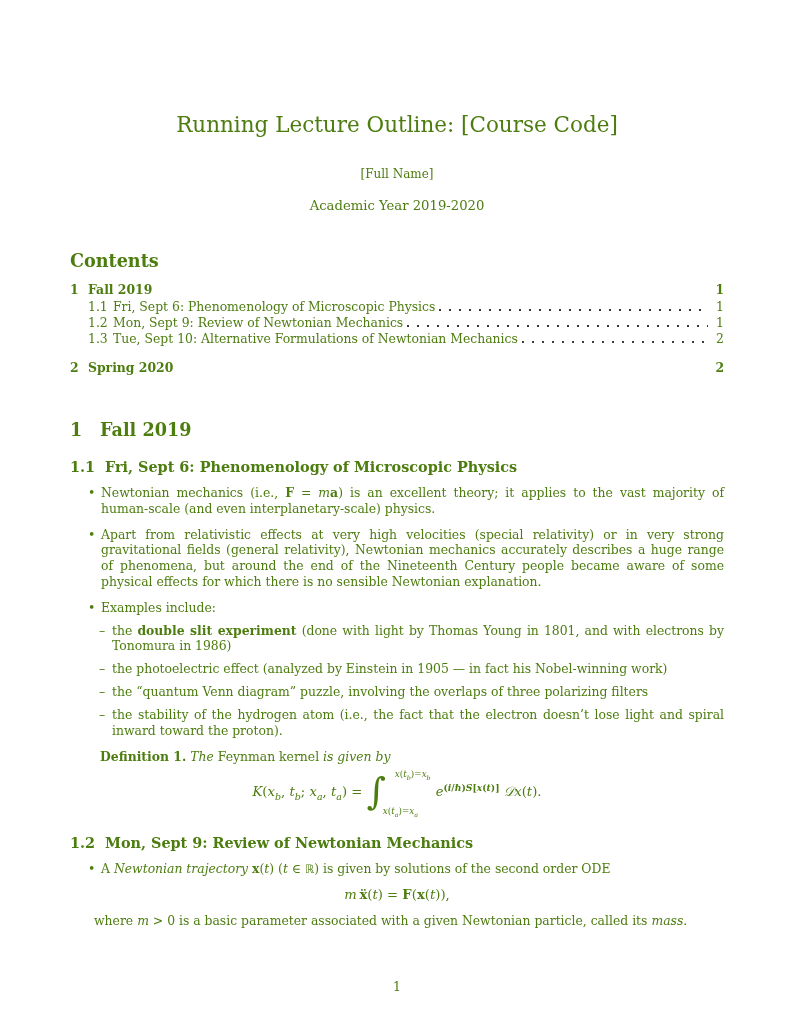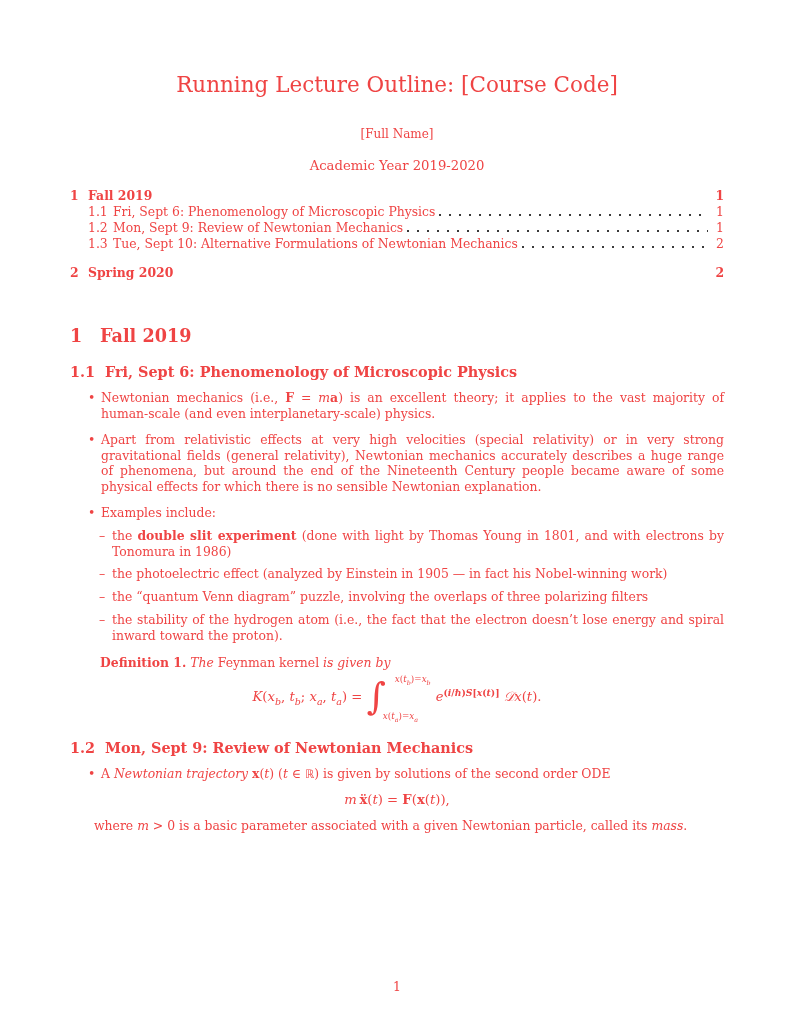--- a/index.html
+++ b/index.html
@@ -1,27 +1,27 @@
 <!DOCTYPE html>
 <html><head>
 <meta charset="utf-8">
 <style>
   html, body { margin: 0; padding: 0; background: #ffffff; }
   .page {
     position: relative;
     width: 794px; height: 1028px;
     margin: 0 auto;
     background: #ffffff;
-    color: #ef4444;
+    color: #4d7c0f;
     font-family: "DejaVu Serif", "Liberation Serif", serif;
     font-size: 12.4px;
     line-height: 15.8px;
     overflow: hidden;
     box-sizing: border-box;
-    padding: 72px 70px 0 70px;
+    padding: 112px 70px 0 70px;
   }
   .doc-title { text-align: center; font-size: 21.5px; line-height: 26px; margin: 0; font-weight: normal; }
   .doc-author { text-align: center; font-size: 12px; margin-top: 29px; }
   .doc-date { text-align: center; font-size: 13.2px; margin-top: 15px; }
 
   .contents-heading { font-size: 17.6px; font-weight: bold; margin-top: 39px; }
 
   .toc { margin-top: 14px; }
   .toc-row { display: flex; align-items: baseline; }
   .toc-row.l1 { font-weight: bold; margin-top: 3px; }
@@ -83,20 +83,21 @@
 </style>
 </head>
 <body>
 
 <div class="page">
 
   <h1 class="doc-title">Running Lecture Outline: [Course Code]</h1>
   <div class="doc-author">[Full Name]</div>
   <div class="doc-date">Academic Year 2019-2020</div>
 
+  <div class="contents-heading">Contents</div>
 
   <div class="toc">
     <div class="toc-row l1">
       <span class="toc-num">1</span>
       <span class="toc-label">Fall 2019</span>
       <span class="toc-spacer"></span>
       <span class="toc-page">1</span>
     </div>
     <div class="toc-row l2">
       <span class="toc-num">1.1</span>
@@ -155,21 +156,21 @@
     <li class="li">
       <span class="marker">–</span>
       <span class="content">the photoelectric effect (analyzed by Einstein in 1905 — in fact his Nobel-winning work)</span>
     </li>
     <li class="li">
       <span class="marker">–</span>
       <span class="content">the “quantum Venn diagram” puzzle, involving the overlaps of three polarizing filters</span>
     </li>
     <li class="li">
       <span class="marker">–</span>
-      <span class="content">the stability of the hydrogen atom (i.e., the fact that the electron doesn’t lose energy and spiral inward toward the proton).</span>
+      <span class="content">the stability of the hydrogen atom (i.e., the fact that the electron doesn’t lose light and spiral inward toward the proton).</span>
     </li>
   </ul>
 
 
   <div class="thmpar">
     <span class="thmlabel">Definition 1.</span>
     <span><i>The</i> Feynman kernel <i>is given by</i></span>
   </div>
 
   <div class="display-formula tall"><i>K</i>(<i>x</i><sub><i>b</i></sub>, <i>t</i><sub><i>b</i></sub>; <i>x</i><sub><i>a</i></sub>, <i>t</i><sub><i>a</i></sub>) = <span class="bigint">∫</span><span class="lims">

